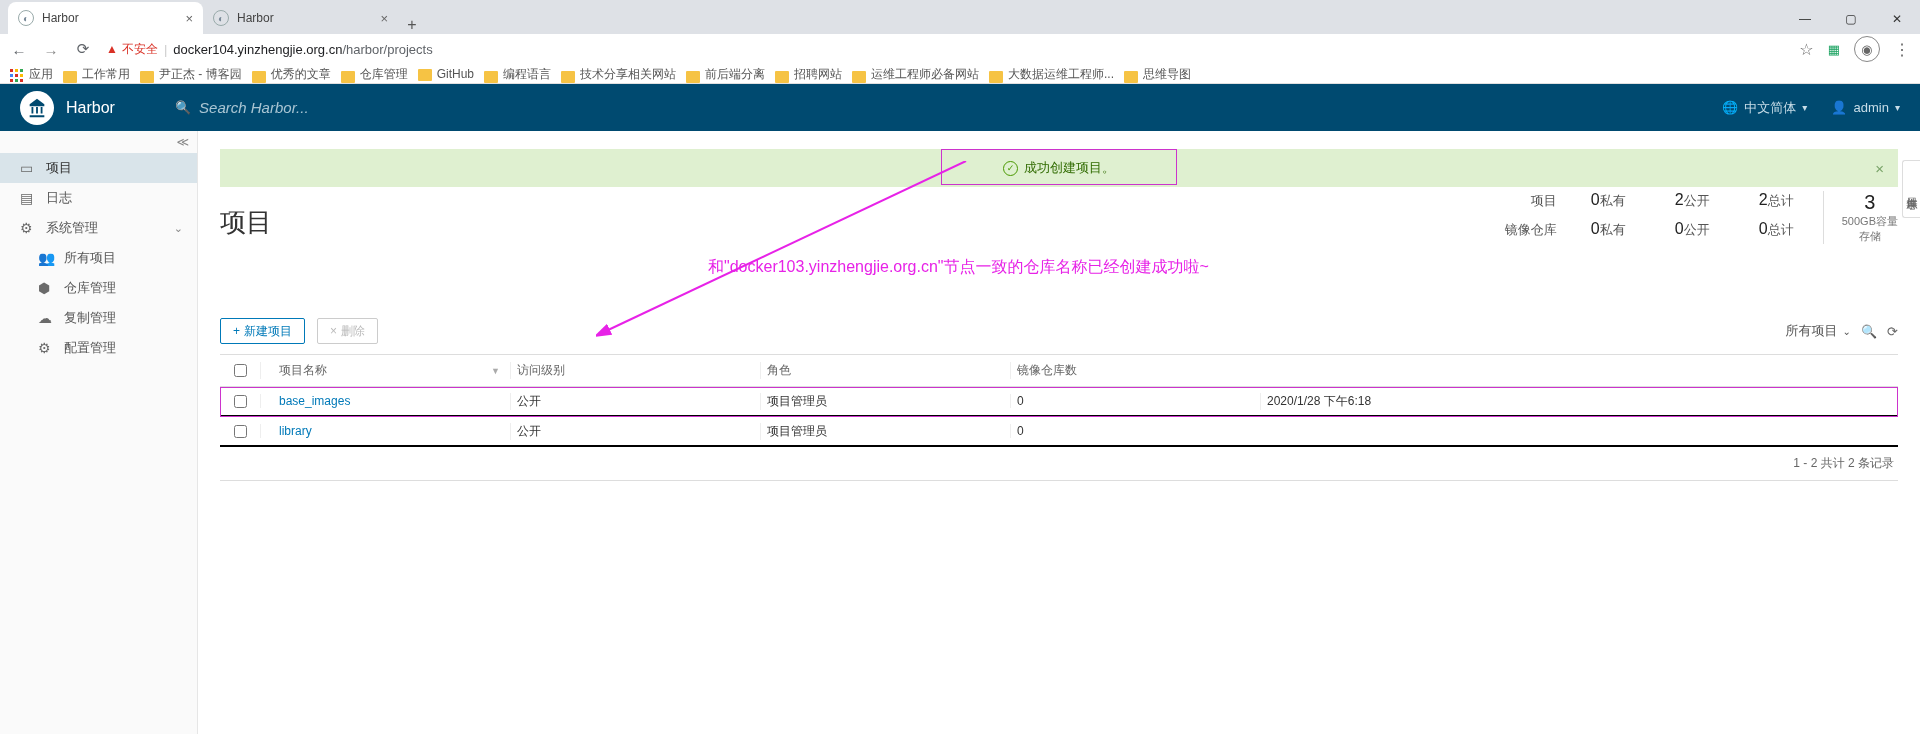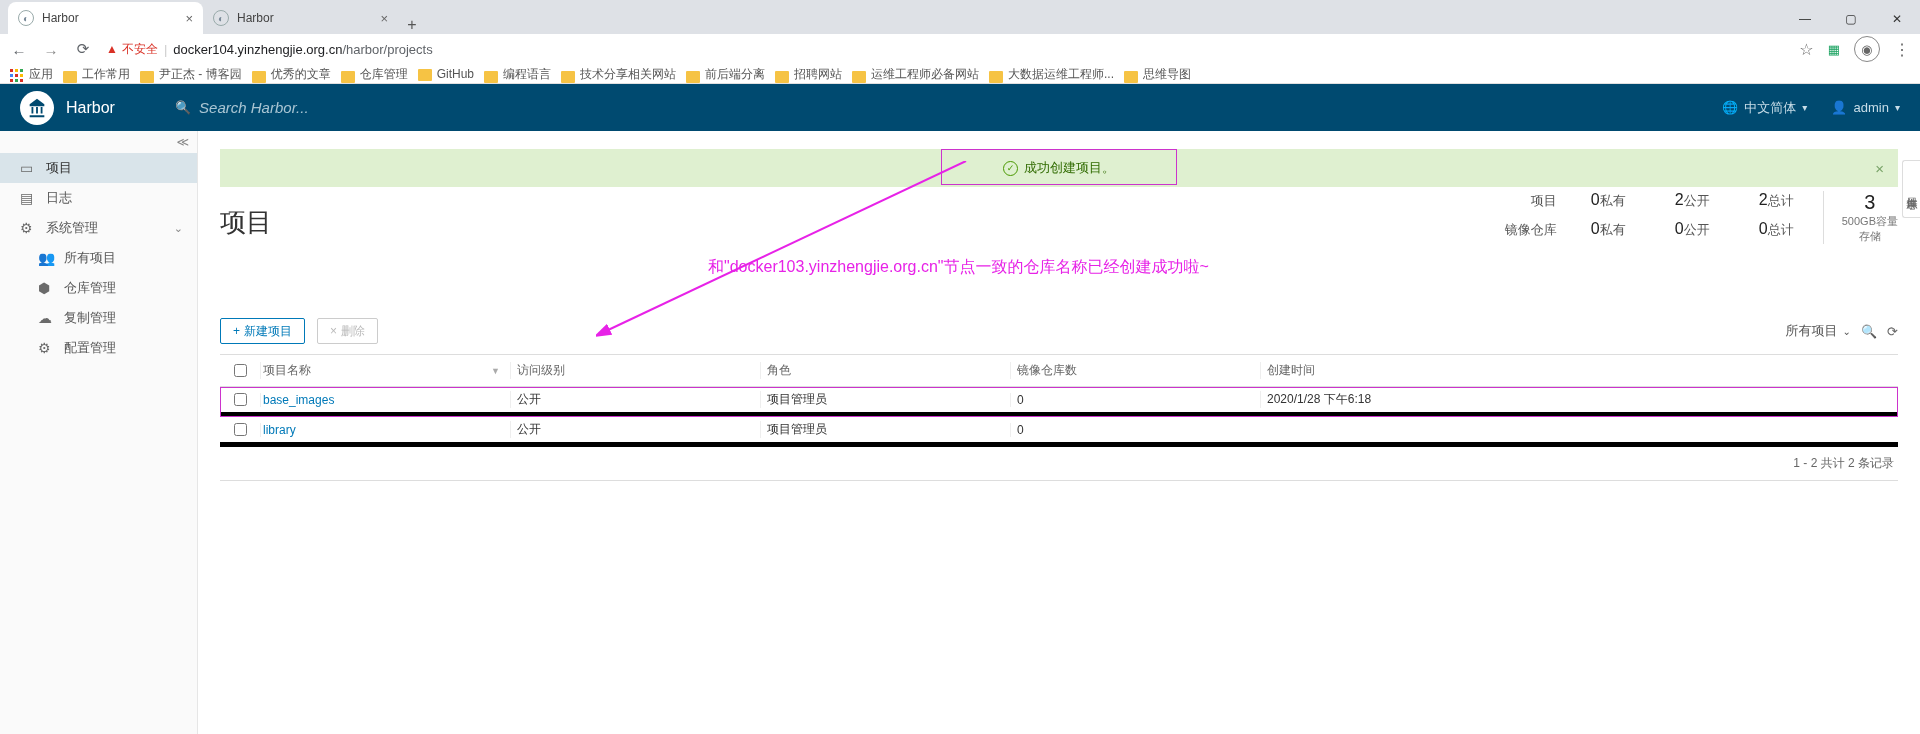--- a/index.html
+++ b/index.html
@@ -75,25 +75,25 @@
 .arrow-svg{position:absolute;left:398px;top:30px;pointer-events:none}
 
 .actions-row{display:flex;align-items:center;gap:12px;margin-top:78px;margin-bottom:10px}
 .btn-new{height:26px;border:1px solid #0079b8;color:#0079b8;background:#fff;padding:0 12px;font-size:12px;display:flex;align-items:center;gap:4px;border-radius:2px;cursor:pointer}
 .btn-del{height:26px;border:1px solid #ccc;color:#bbb;background:#fff;padding:0 12px;font-size:12px;display:flex;align-items:center;gap:4px;border-radius:2px}
 .filter-right{margin-left:auto;display:flex;align-items:center;gap:10px;color:#555;font-size:13px}
 .filter-sel{display:flex;align-items:center;gap:5px}
 
 .tbl{border-top:1px solid #ddd}
 .tbl-h{display:flex;align-items:center;height:32px;border-bottom:1px solid #ddd;font-size:12px;color:#666}
-.tbl-r{display:flex;align-items:center;height:30px;border-bottom:5px solid #000000;font-size:12px}
+.tbl-r{display:flex;align-items:center;height:30px;border-bottom:2px solid #000000;font-size:12px}
 .tbl-r.hi{outline:1px solid #cc33cc;outline-offset:-1px}
 .cell-cb{width:40px;display:flex;justify-content:center}
 .cell-cb input{width:13px;height:13px}
-.c-name{width:250px;padding-left:2px;border-left:1px solid #eee}
+.c-name{width:250px;padding-left:18px;border-left:1px solid #eee}
 .c-access{width:250px;border-left:1px solid #eee;padding-left:6px}
 .c-role{width:250px;border-left:1px solid #eee;padding-left:6px}
 .c-repo{width:250px;border-left:1px solid #eee;padding-left:6px}
 .c-time{flex:1;border-left:1px solid #eee;padding-left:6px}
 .tbl-h .c-name{display:flex;align-items:center;gap:8px;color:#666}
 .sort-ic{color:#aaa;font-size:9px;margin-left:auto;margin-right:10px}
 .proj-link{color:#0079b8}
 .tbl-foot{display:flex;justify-content:flex-end;padding:8px 4px;font-size:12px;color:#666;border-bottom:1px solid #ddd}
 
 .side-tab{position:absolute;right:0;top:160px;width:18px;height:58px;background:#fff;border:1px solid #ddd;border-right:none;writing-mode:vertical-rl;font-size:11px;color:#666;display:flex;align-items:center;justify-content:center;border-radius:3px 0 0 3px}
@@ -330,21 +330,20 @@
         <div class="cell-cb">
             <input type="checkbox" style="">
           </div>
         <div class="c-name">
             <span>项目名称</span>
             <span class="sort-ic">▼</span>
           </div>
         <div class="c-access"><span>访问级别</span></div>
         <div class="c-role"><span>角色</span></div>
         <div class="c-repo"><span>镜像仓库数</span></div>
-        <div class="c-time"><span>创建时间</span></div>
       </div>
       <div class="tbl-r hi">
         <div class="cell-cb">
             <input type="checkbox" style="">
           </div>
         <div class="c-name"><span class="proj-link">base_images</span></div>
         <div class="c-access">公开</div>
         <div class="c-role">项目管理员</div>
         <div class="c-repo">0</div>
         <div class="c-time">2020/1/28 下午6:18</div>

